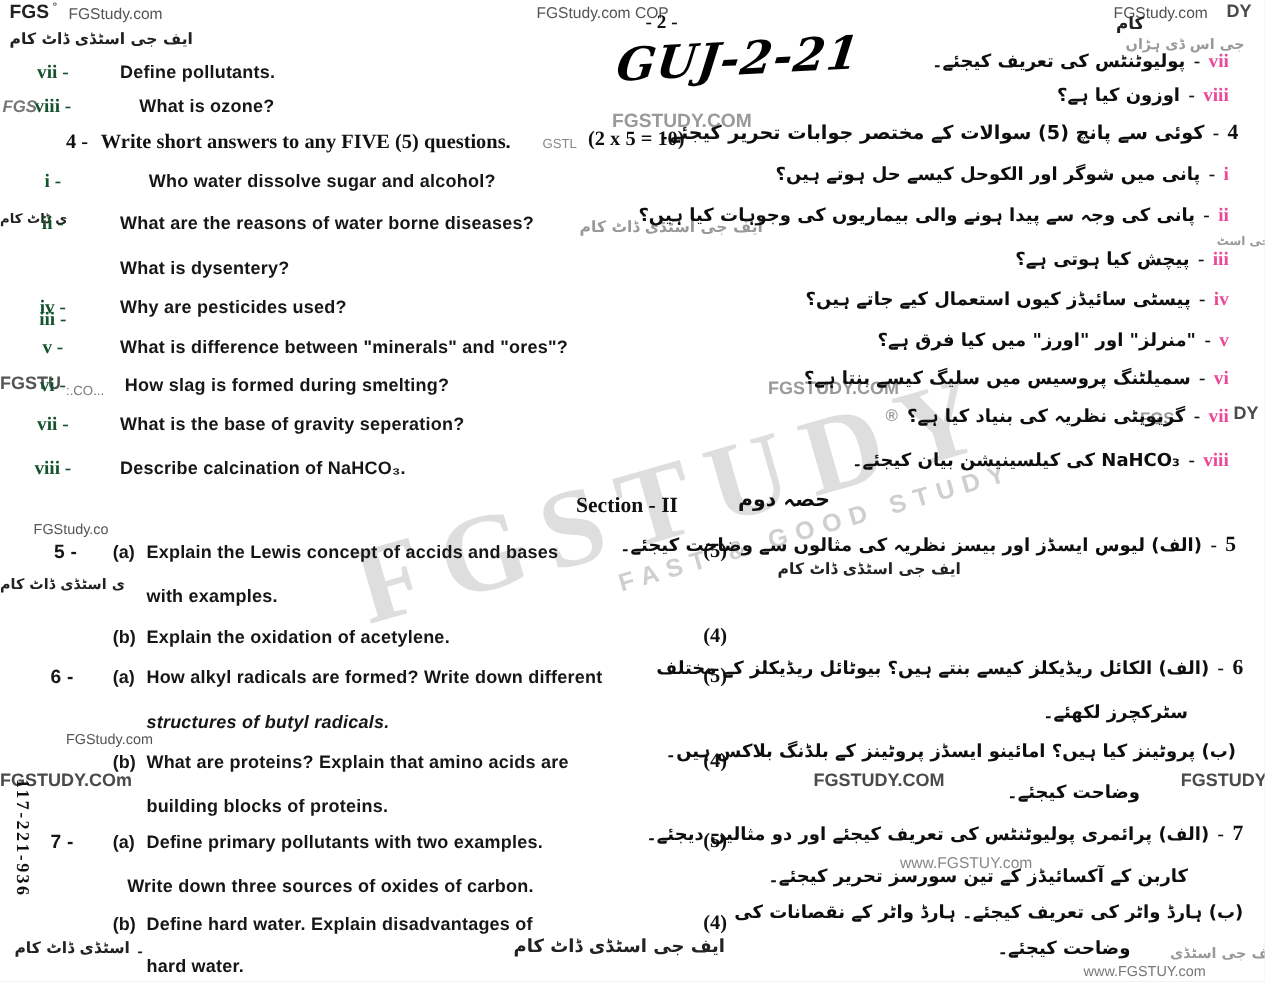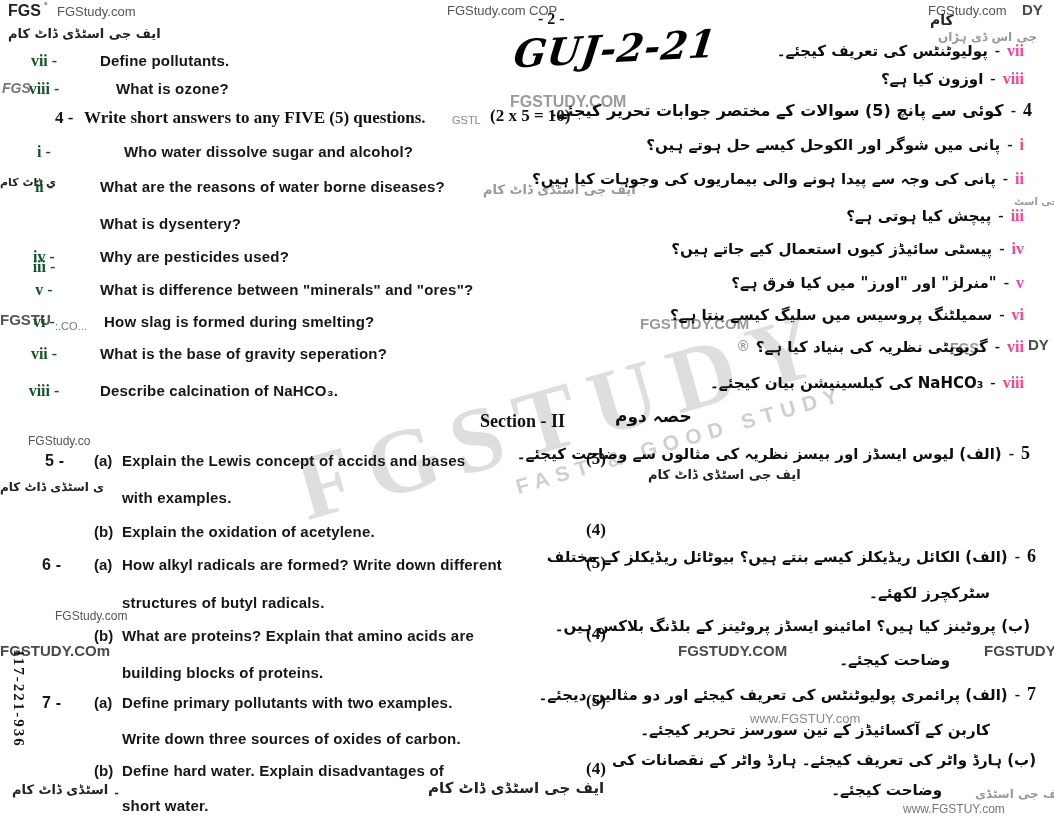--- a/index.html
+++ b/index.html
@@ -183,21 +183,21 @@
   <span class="abs q z1" style="left:42px;top:556px;font-size:16px;">6 -</span>
   <span class="abs partlbl z1" style="left:94px;top:556px;">(a)</span>
   <span class="abs q z1" style="left:122px;top:556px;">How alkyl radicals are formed? Write down different</span>
   <span class="abs marks z1" style="left:586px;top:553px;">(5)</span>
   <div class="abs ur-row z1" style="right:18px;top:546px;">
     <span class="ur">(الف) الکائل ریڈیکلز کیسے بنتے ہیں؟ بیوٹائل ریڈیکلز کے مختلف</span>
     <span class="ur-dash">-</span>
     <span class="ur-qnum">6</span>
   </div>
   <span class="abs ur z1" style="right:64px;top:584px;">سٹرکچرز لکھئے۔</span>
-  <span class="abs q z1" style="left:122px;top:594px;">structures of butyl radicals.</span>
+  <span class="abs q z1" style="left:122px;top:594px;font-style:italic;">structures of butyl radicals.</span>
   <span class="abs wm-sm z1" style="left:55px;top:609px;">FGStudy.com</span>
 
   <span class="abs partlbl z1" style="left:94px;top:627px;">(b)</span>
   <span class="abs q z1" style="left:122px;top:627px;">What are proteins? Explain that amino acids are</span>
   <span class="abs marks z1" style="left:586px;top:624px;">(4)</span>
   <span class="abs ur z1" style="right:24px;top:617px;">(ب) پروٹینز کیا ہیں؟ امائینو ایسڈز پروٹینز کے بلڈنگ بلاکس ہیں۔</span>
   <span class="abs wm-caps z1" style="left:0px;top:642px;">FGSTUDY.COm</span>
   <span class="abs wm-caps z1" style="left:678px;top:642px;">FGSTUDY.COM</span>
   <span class="abs wm-caps z1" style="left:984px;top:642px;">FGSTUDY</span>
   <span class="abs ur z1" style="right:104px;top:651px;">وضاحت کیجئے۔</span>
@@ -206,29 +206,29 @@
   <span class="abs q z1" style="left:42px;top:694px;font-size:16px;">7 -</span>
   <span class="abs partlbl z1" style="left:94px;top:694px;">(a)</span>
   <span class="abs q z1" style="left:122px;top:694px;">Define primary pollutants with two examples.</span>
   <span class="abs marks z1" style="left:586px;top:691px;">(5)</span>
   <div class="abs ur-row z1" style="right:18px;top:684px;">
     <span class="ur">(الف) پرائمری پولیوٹنٹس کی تعریف کیجئے اور دو مثالیں دیجئے۔</span>
     <span class="ur-dash">-</span>
     <span class="ur-qnum">7</span>
   </div>
   <span class="abs wm-sm z1" style="left:750px;top:711px;font-size:13px;color:#888;">www.FGSTUY.com</span>
-  <span class="abs q z1" style="left:122px;top:730px;text-align:center;">Write down three sources of oxides of carbon.</span>
+  <span class="abs q z1" style="left:106px;top:730px;text-align:center;">Write down three sources of oxides of carbon.</span>
   <span class="abs ur z1" style="right:64px;top:721px;">کاربن کے آکسائیڈز کے تین سورسز تحریر کیجئے۔</span>
 
   <span class="abs partlbl z1" style="left:94px;top:762px;">(b)</span>
   <span class="abs q z1" style="left:122px;top:762px;">Define hard water. Explain disadvantages of</span>
   <span class="abs marks z1" style="left:586px;top:759px;">(4)</span>
   <span class="abs ur z1" style="right:18px;top:751px;">(ب) ہارڈ واٹر کی تعریف کیجئے۔ ہارڈ واٹر کے نقصانات کی</span>
   <span class="abs ur z1" style="right:112px;top:781px;">وضاحت کیجئے۔</span>
-  <span class="abs q z1" style="left:122px;top:797px;">short water.</span>
+  <span class="abs q z1" style="left:122px;top:797px;">hard water.</span>
 
   <span class="abs wm-urdu z1" style="left:12px;top:782px;">۔ اسٹڈی ڈاٹ کام</span>
   <span class="abs wm-urdu z1" style="left:428px;top:779px;font-size:15px;">ایف جی اسٹڈی ڈاٹ کام</span>
   <span class="abs wm-urdu-gray z1" style="left:975px;top:787px;">ایف جی اسٹڈی</span>
   <span class="abs wm-sm z1" style="left:903px;top:802px;font-size:12px;color:#777;">www.FGSTUY.com</span>
 
   <div class="abs vcode z1" style="left:-57px;top:690px;width:150px;text-align:center;">117-221-936</div>
 
 </div>
 

